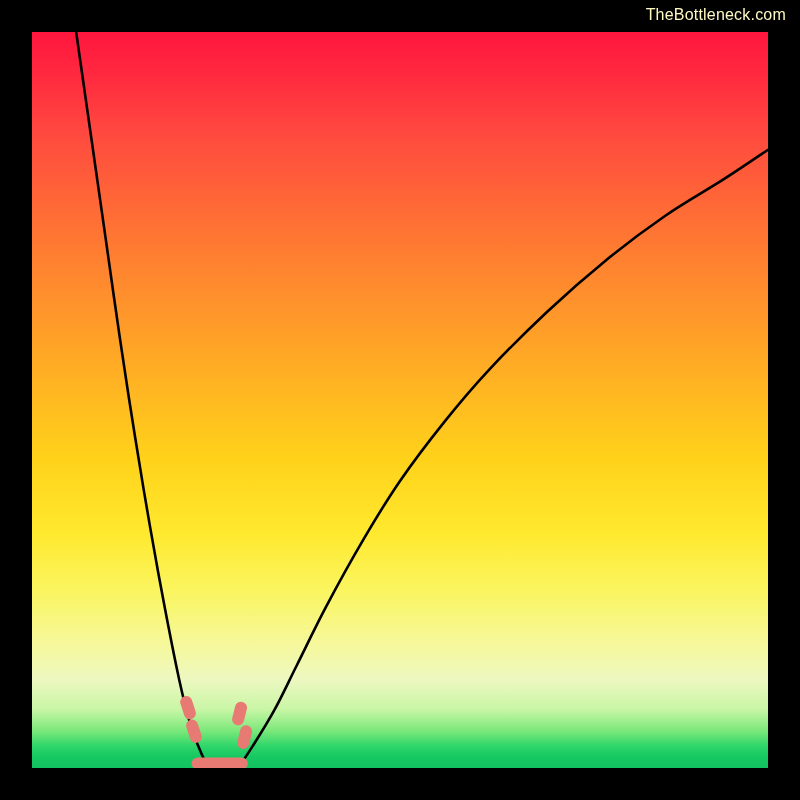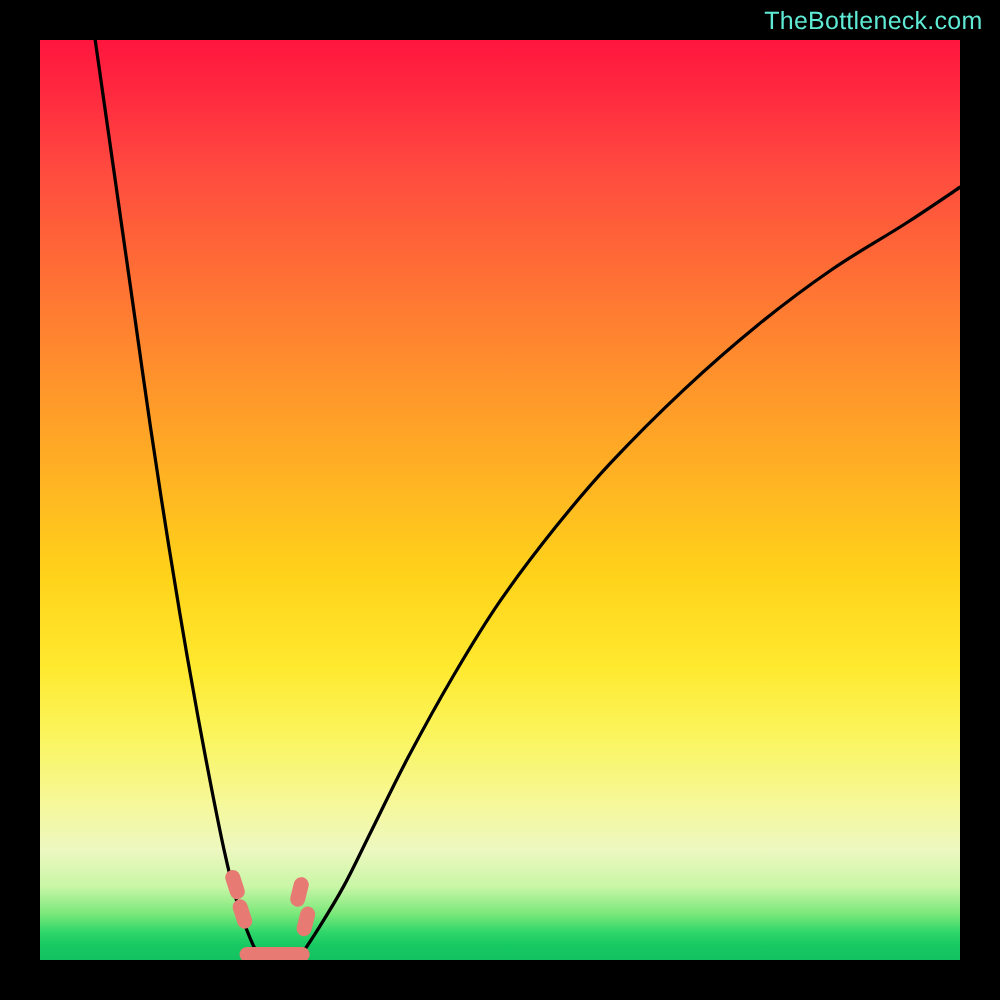--- a/index.html
+++ b/index.html
@@ -52,22 +52,22 @@
     position: absolute;
     inset: 0;
     width: 736px;
     height: 736px;
   }
   .watermark {
     position: absolute;
     top: 6px;
     right: 14px;
     font-family: Arial, Helvetica, sans-serif;
-    font-size: 20px;
-    color: #5eead4;
+    font-size: 16px;
+    color: #fef9c3;
     letter-spacing: 0.2px;
   }
 </style>
 </head>
 <body>
 
 <div class="frame">
   <div class="plot">
     <div class="gradient"></div>
     <svg class="curves" viewBox="0 0 736 736" preserveAspectRatio="none">

